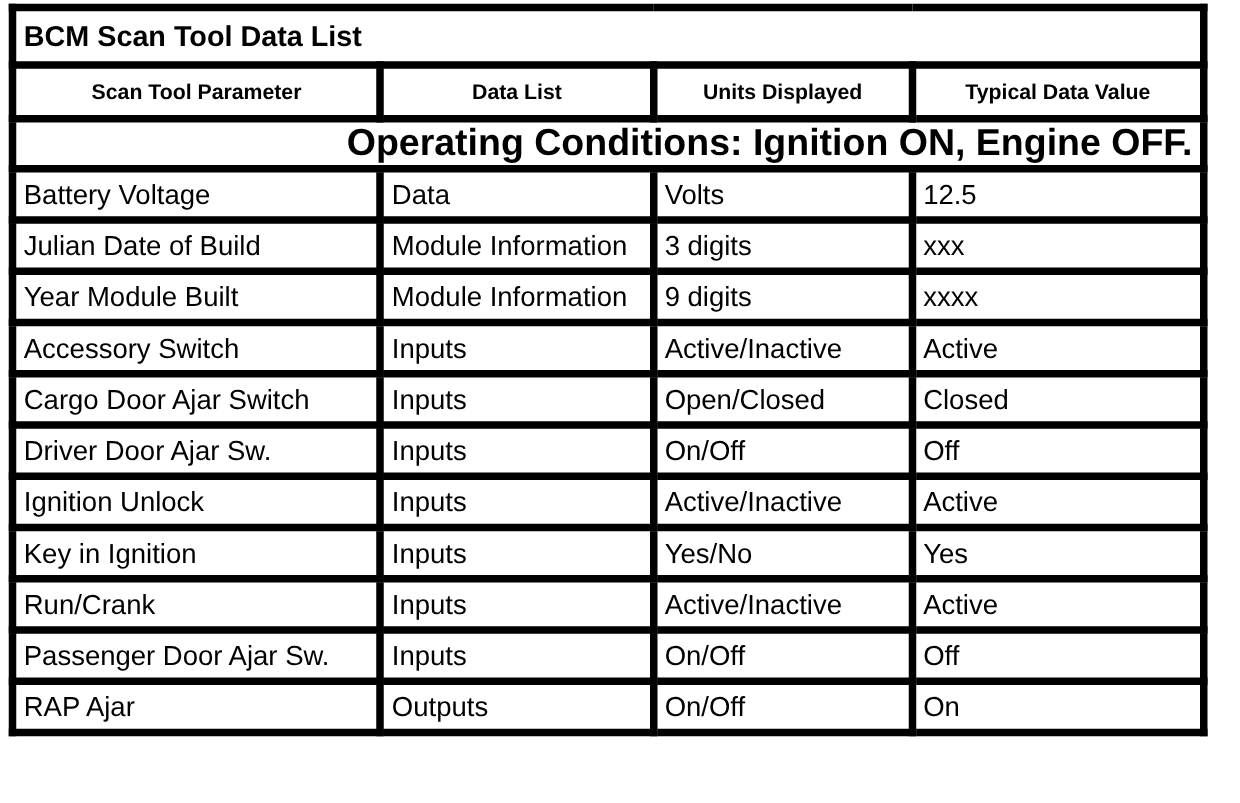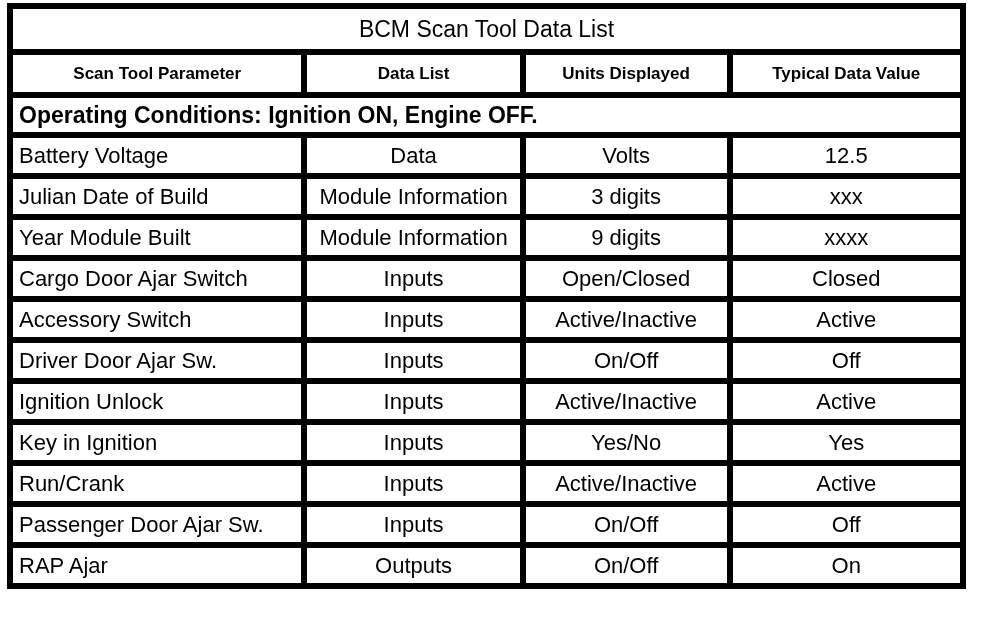--- a/index.html
+++ b/index.html
@@ -29,49 +29,49 @@
   }
   table.bcm td, table.bcm th {
     border: 6px solid #000000;
     padding: 0 6px;
     vertical-align: middle;
     overflow: hidden;
     white-space: nowrap;
   }
   .title-row td {
     height: 40px;
-    text-align: center;
-    font-weight: normal;
+    text-align: left;
+    font-weight: bold;
     font-size: 23px;
   }
   .header-row th {
     height: 37px;
     text-align: center;
     font-weight: bold;
     font-size: 17px;
     padding: 0 2px;
   }
   .opcond-row td {
     height: 34px;
-    text-align: left;
+    text-align: right;
     font-weight: bold;
-    font-size: 23px;
+    font-size: 30px;
   }
   .data-row td {
     height: 35px;
     font-size: 22px;
     font-weight: normal;
   }
   .data-row td.param {
     text-align: left;
     margin-top: 39px;
   }
   .data-row td.center,
   td.center {
-    text-align: center;
+    text-align: left;
   }
 </style>
 </head>
 <body>
 
 <div class="page">
   <table class="bcm">
     <colgroup>
       <col style="width:30.9%">
       <col style="width:22.9%">
@@ -111,31 +111,31 @@
     </tr>
 
     <tr class="data-row">
       <td class="param">Year Module Built</td>
       <td class="center">Module Information</td>
       <td class="center">9 digits</td>
       <td class="center">xxxx</td>
     </tr>
 
     <tr class="data-row">
+      <td class="param">Accessory Switch</td>
+      <td class="center">Inputs</td>
+      <td class="center">Active/Inactive</td>
+      <td class="center">Active</td>
+    </tr>
+
+    <tr class="data-row">
       <td class="param">Cargo Door Ajar Switch</td>
       <td class="center">Inputs</td>
       <td class="center">Open/Closed</td>
       <td class="center">Closed</td>
-    </tr>
-
-    <tr class="data-row">
-      <td class="param">Accessory Switch</td>
-      <td class="center">Inputs</td>
-      <td class="center">Active/Inactive</td>
-      <td class="center">Active</td>
     </tr>
 
     <tr class="data-row">
       <td class="param">Driver Door Ajar Sw.</td>
       <td class="center">Inputs</td>
       <td class="center">On/Off</td>
       <td class="center">Off</td>
     </tr>
 
     <tr class="data-row">

